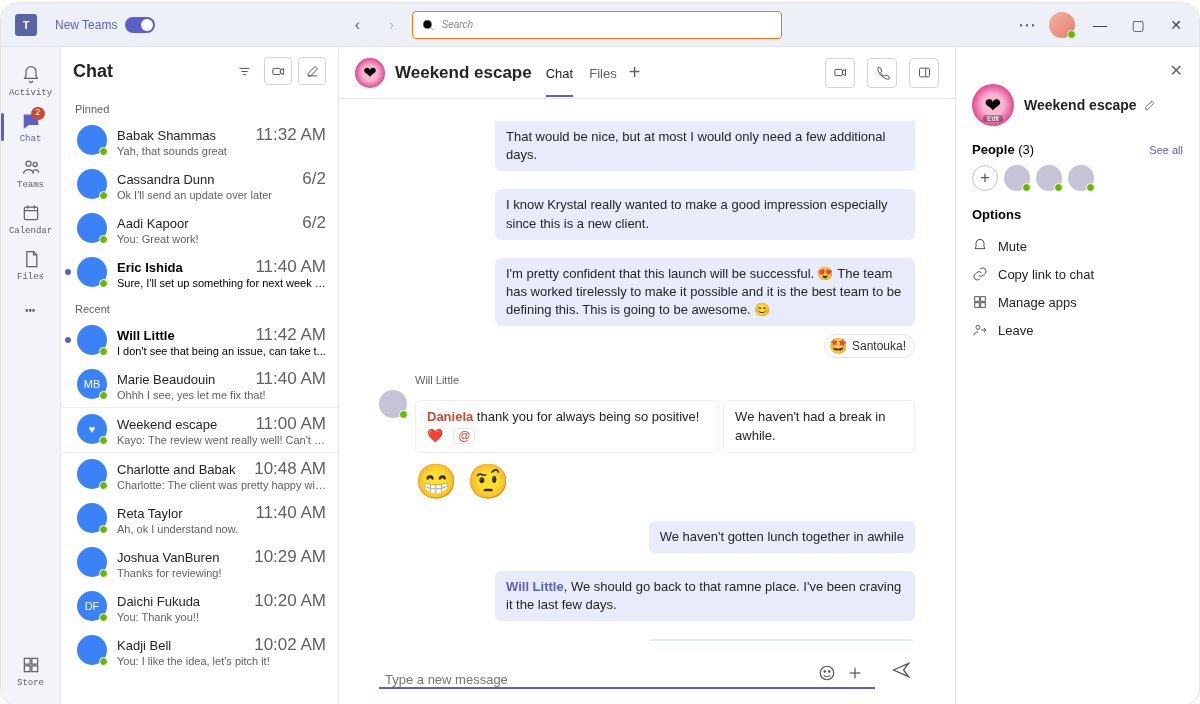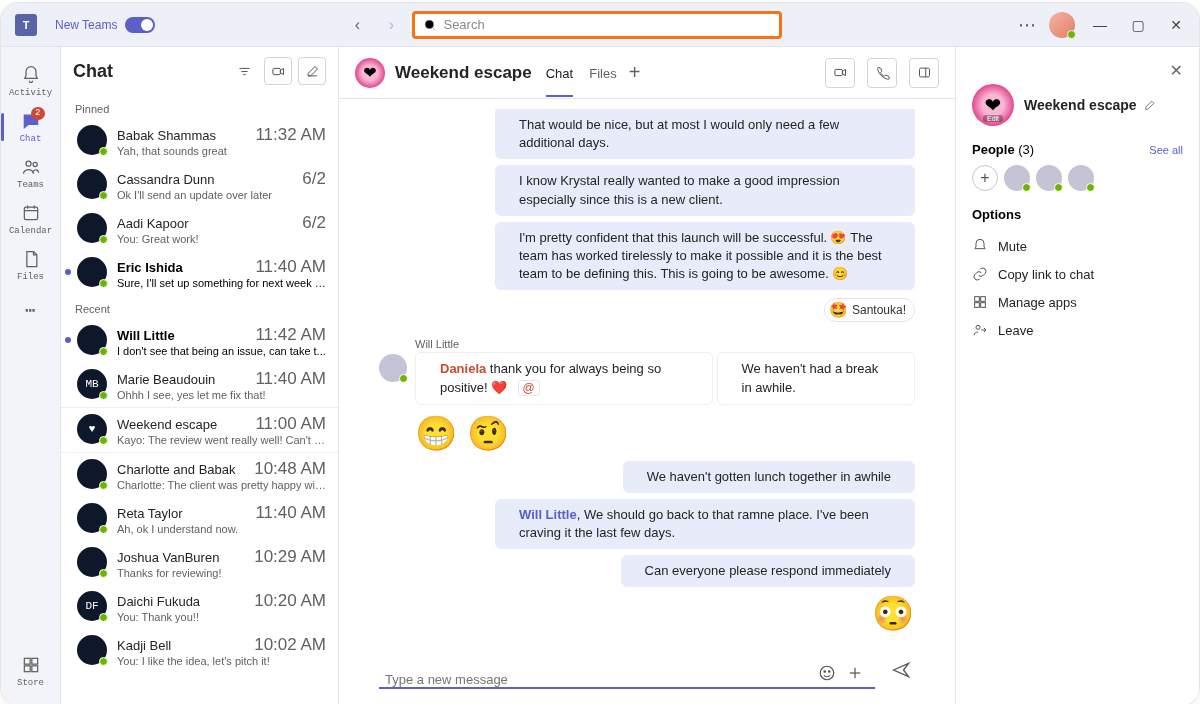--- a/index.html
+++ b/index.html
@@ -7,21 +7,21 @@
   body { background: #fff; }
   .app-window { width: 1200px; height: 704px; border: 1px solid #e5e5e5; border-radius: 18px; overflow: hidden; background: #fff; display: flex; flex-direction: column; box-shadow: 0 4px 18px rgba(0,0,0,0.06); margin-left: auto; margin-right: auto; margin-top: 2px;}
   
   .title-bar { height: 44px; background: #eef0f8; display: flex; align-items: center; padding: 0 10px; border-bottom: 1px solid #e1e4ef; }
   .title-bar .teams-logo { width: 22px; height: 22px; background: #5864a6; border-radius: 3px; display:flex;align-items:center;justify-content:center;color:#fff;font-size:11px;font-weight:700; margin-right: 18px; margin-left:4px;}
   .title-bar .new-teams { font-size: 12px; color: #5b5fc7; margin-right: 8px; }
   .toggle { width: 30px; height: 16px; background: #5b5fc7; border-radius: 8px; position: relative; margin-right: 18px; }
   .toggle::after { content:""; width:12px; height:12px; background:#fff; border-radius:50%; position:absolute; top:2px; right:2px;}
   .nav-arrows { display:flex; gap: 16px; color:#666; font-size:16px; margin-left: 175px; margin-right: 12px; }
   .nav-arrows span { cursor:pointer; width: 18px; text-align:center;}
-  .search-box { flex: 0 0 370px; height: 28px; background: #fff; border: 3px solid #f97316; border-radius: 4px; display:flex; align-items:center; padding: 0 8px; color:#6b6b6b; font-size: 13px; }
+  .search-box { flex: 0 0 370px; height: 28px; background: #fff; border: 1px solid #f97316; border-radius: 4px; display:flex; align-items:center; padding: 0 8px; color:#6b6b6b; font-size: 10px; font-style: italic; }
   .search-box svg { width:14px; height:14px; margin-right:6px; stroke:#6b6b6b; }
   .title-right { margin-left: auto; display:flex; align-items:center; gap: 12px; color:#555; }
   .title-right .more { font-size:18px; letter-spacing:1px; cursor:pointer;}
   .user-avatar-small { width:26px; height:26px; border-radius:50%; background: linear-gradient(135deg,#f7b4a4,#e27c6a); position:relative;}
   .presence-dot{ width:9px; height:9px; border-radius:50%; background:#6bb700; border:1.5px solid #eef0f8; position:absolute; bottom:-1px; right:-1px;}
   .win-btn { width:26px; height:26px; display:flex; align-items:center; justify-content:center; cursor:pointer; font-size:14px; color:#444;}
   
   .workspace { flex:1; display:flex; min-height:0; }
   
   .left-rail { width: 60px; background:#f3f4f9; border-right: 1px solid #e4e4eb; display:flex; flex-direction:column; align-items:center; padding-top:12px;font-family:Liberation Mono, monospace; }
@@ -41,21 +41,21 @@
   .chat-hdr-btn { width:28px; height:28px; border:1px solid #d4d4dc; border-radius:4px; display:flex; align-items:center; justify-content:center; margin-left:6px; cursor:pointer; background:#fff;}
   .chat-hdr-btn.no-border { border:none; }
   .chat-hdr-btn svg { width:15px; height:15px; stroke:#555; fill:none; stroke-width:1.6;}
   .section-label { font-size:11px; color:#616161; padding: 8px 14px 4px; }
   .conv-scroll { flex:1; overflow-y:auto; }
   .conv { display:flex; align-items:flex-start; padding:6px 12px 6px 16px; cursor:pointer; position:relative;}
   .conv.selected { background:#fff; box-shadow: inset 3px 0 0 #fff; border-top:1px solid #eee; border-bottom:1px solid #eee;}
   .conv.unread .name { font-weight:700; color:#000;}
   .conv.unread .preview { color:#000; }
   .conv .unread-dot { width:6px; height:6px; background:#5b5fc7; border-radius:50%; position:absolute; left:4px; top:18px; }
-  .conv .avatar { width:30px; height:30px; border-radius:50%; background:#0f172a; margin-right:10px; flex:0 0 30px; position:relative; display:flex;align-items:center;justify-content:center; font-size:11px; color:#fff; overflow:visible;font-family:Liberation Mono, monospace;}
+  .conv .avatar { width:30px; height:30px; border-radius:50%; background:#3b82f6; margin-right:10px; flex:0 0 30px; position:relative; display:flex;align-items:center;justify-content:center; font-size:11px; color:#fff; overflow:visible;}
   .conv .avatar .presence-dot{border-color:#fff;}
   .conv .text { flex:1; min-width:0; }
   .conv .row1 { display:flex; align-items:baseline; }
   .conv .name { font-size:13px; color:#242424; flex:1; white-space:nowrap; overflow:hidden; text-overflow:ellipsis;}
   .conv .time { font-size:17px; color:#616161; margin-left:6px;}
   .conv .preview { font-size:11px; color:#616161; white-space:nowrap; overflow:hidden; text-overflow:ellipsis;}
   
   .chat-main { flex:1; display:flex; flex-direction:column; min-width:0; }
   .chat-main-hdr { height:52px; border-bottom:1px solid #e4e4eb; display:flex; align-items:center; padding: 0 16px; }
   .chat-main-hdr .gavatar { width:30px; height:30px; border-radius:50%; background: radial-gradient(circle,#f9b6d4 35%, #e24a8f 70%); display:flex; align-items:center; justify-content:center; margin-right:10px; }
@@ -63,21 +63,21 @@
   .chat-main-hdr h3 { font-size:17px; font-weight:700; color:#242424; margin-right:14px;}
   .chat-tab { font-size:13px; color:#616161; margin-right:16px; cursor:pointer; padding-bottom: 14px; margin-bottom:-16px; }
   .chat-tab.active { color:#242424; border-bottom:2px solid #5b5fc7; position:relative; top:1px;}
   .chat-add-tab { font-size:20px; color:#616161; cursor:pointer; margin-left:-4px;}
   .chat-main-hdr .actions { margin-left:auto; display:flex; gap:6px;}
   .chat-main-hdr .actions .chat-hdr-btn{ width:30px; height:30px;}
   
   .messages { flex:1; overflow-y:auto; padding: 10px 40px; display:flex; flex-direction:column; }
   .bubble-row { display:flex; margin-bottom:6px; }
   .bubble-row.right { justify-content:flex-end; }
-  .bubble { max-width: 420px; padding: 7px 24px; border-radius:6px; font-size:13px; line-height:1.4; color:#242424; }
+  .bubble { max-width: 420px; padding: 7px 11px; border-radius:6px; font-size:13px; line-height:1.4; color:#242424;margin-top:12px; }
   .bubble.out { background:#e8ebfa; }
   .bubble.in { background:#fff; border:1px solid #eee; }
   .reaction-pill { display:inline-flex; align-items:center; background:#fff; border:1px solid #e4e4eb; border-radius:14px; padding: 2px 8px 2px 4px; font-size:12px; color:#333; margin-left:auto; margin-top:2px;}
   .reaction-pill .em{ font-size:15px; margin-right:4px;}
   .sender-line { font-size:11px; color:#616161; margin-top:10px; margin-bottom:2px; margin-left:36px;}
   .msg-group-in { display:flex; align-items:flex-start; }
   .msg-group-in .avatar-sm { width:28px; height:28px; border-radius:50%; background:#c4c4d6; position:relative; margin-right:8px; margin-top:2px; flex:0 0 28px;}
   .msg-group-in .avatar-sm .presence-dot{border-color:#fff;}
   .msg-group-in .stack { display:flex; gap:4px;}
   .mention { color:#cc4a31; font-weight:600;}

